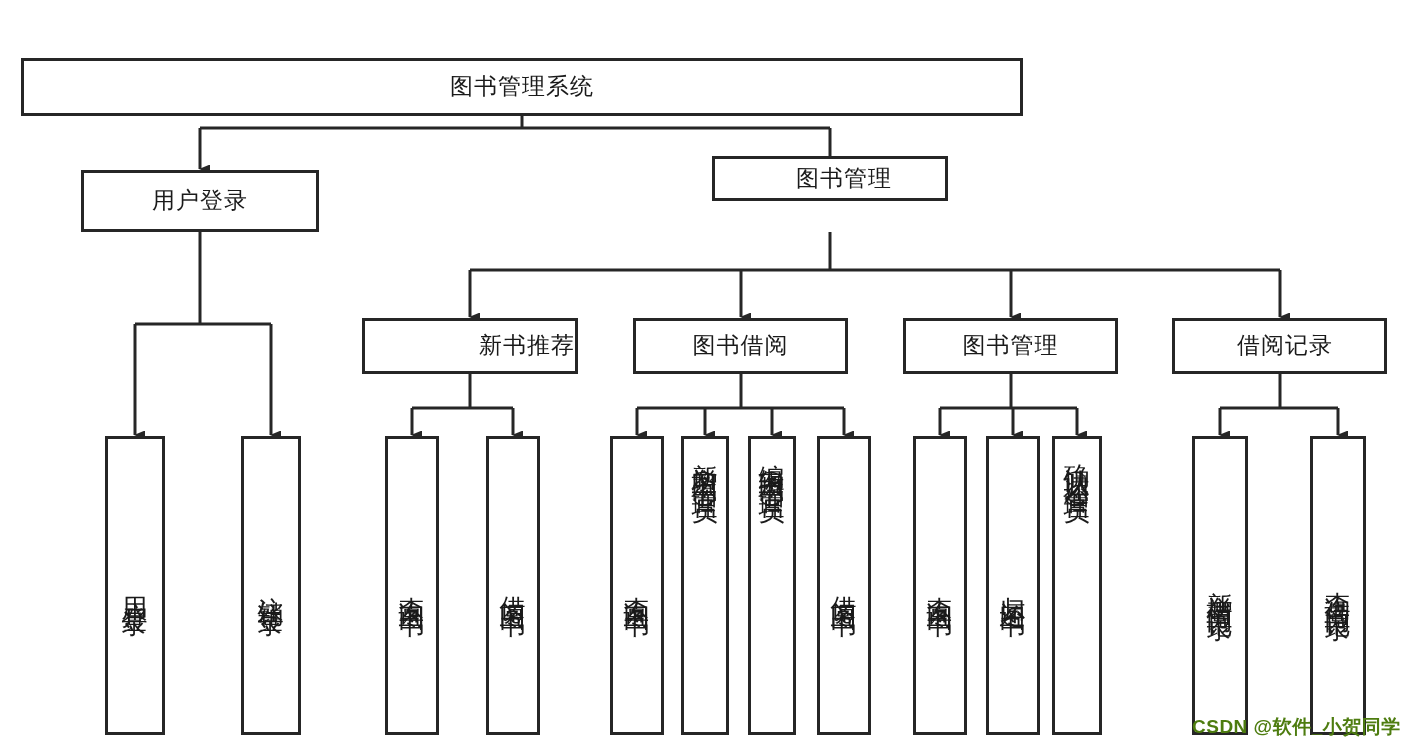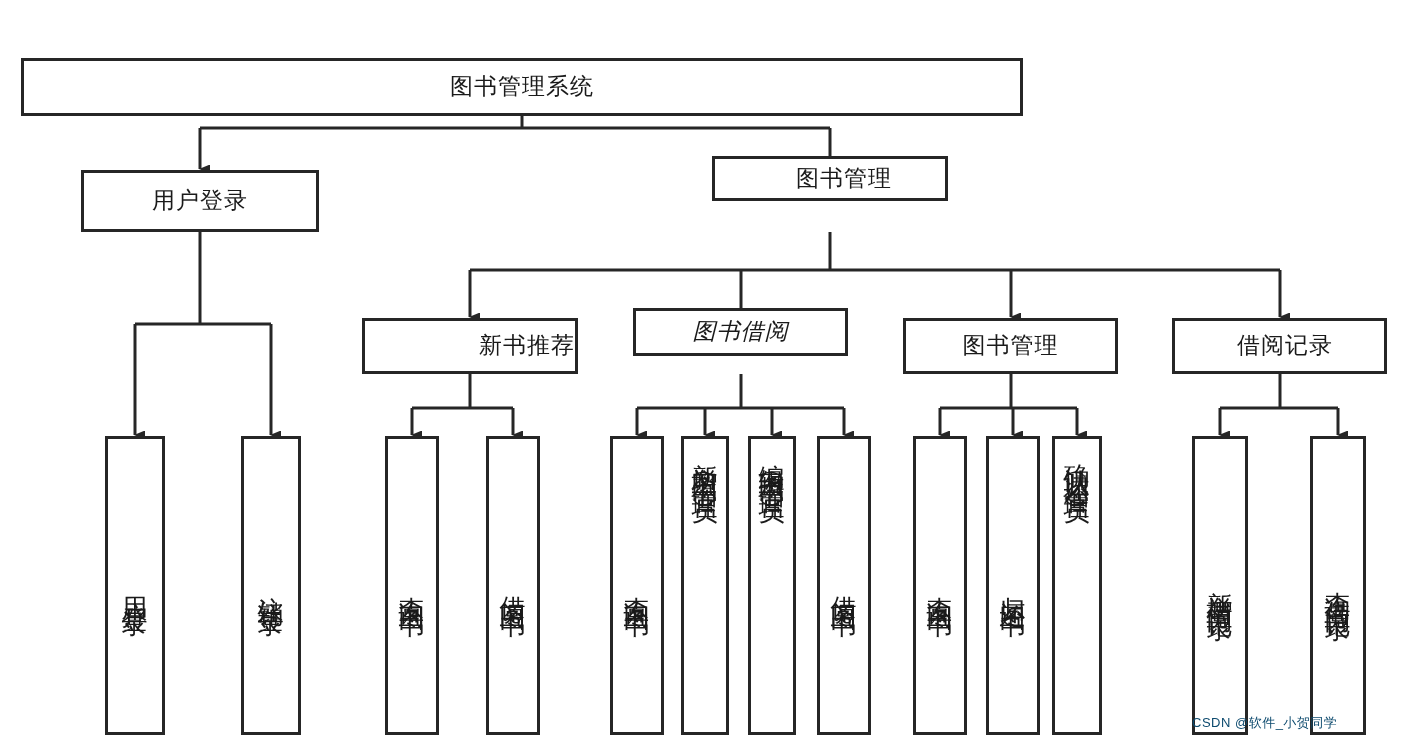--- a/index.html
+++ b/index.html
@@ -50,24 +50,25 @@
     letter-spacing: 5px;
     line-height: 1;
     white-space: nowrap;
   }
   .leaf.top-aligned {
     align-items: flex-start;
     padding-top: 4px;
   }
   .watermark {
     position: absolute;
-    font-size: 13px;
-    color: #0c4a6e;
+    font-size: 19px;
+    color: #4d7c0f;
     white-space: nowrap;
     letter-spacing: 0.5px;
+    font-weight: bold;
   }
 </style>
 </head>
 <body>
 
 <div id="canvas">
 
   <svg id="wires" viewBox="0 0 1405 747" xmlns="http://www.w3.org/2000/svg">
     <defs>
       <marker id="arrowhead" markerWidth="9" markerHeight="11" refX="4.5" refY="10" orient="auto" markerUnits="userSpaceOnUse">
@@ -118,21 +119,21 @@
   <div class="node" style="left: 81px; top: 170px; width: 238px; height: 62px;">
     <span class="node-label">用户登录</span>
   </div>
   <div class="node" style="left: 712px; top: 156px; width: 236px; height: 45px; padding-left: 28px;">
     <span class="node-label">图书管理</span>
   </div>
 
   <div class="node" style="left: 362px; top: 318px; width: 216px; height: 56px; justify-content: flex-end;">
     <span class="node-label">新书推荐</span>
   </div>
-  <div class="node" style="left: 633px; top: 308px; width: 215px; height: 48px; font-style: italic;">
+  <div class="node" style="left: 633px; top: 318px; width: 215px; height: 56px;">
     <span class="node-label">图书借阅</span>
   </div>
   <div class="node" style="left: 903px; top: 318px; width: 215px; height: 56px;">
     <span class="node-label">图书管理</span>
   </div>
   <div class="node" style="left: 1172px; top: 318px; width: 215px; height: 56px; padding-left: 11px;">
     <span class="node-label">借阅记录</span>
   </div>
 
   <div class="node leaf" style="left: 105px; top: 436px; width: 60px; height: 299px;">

